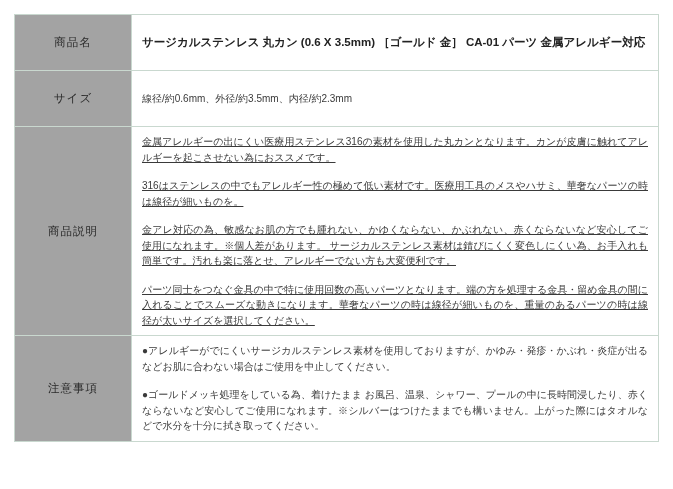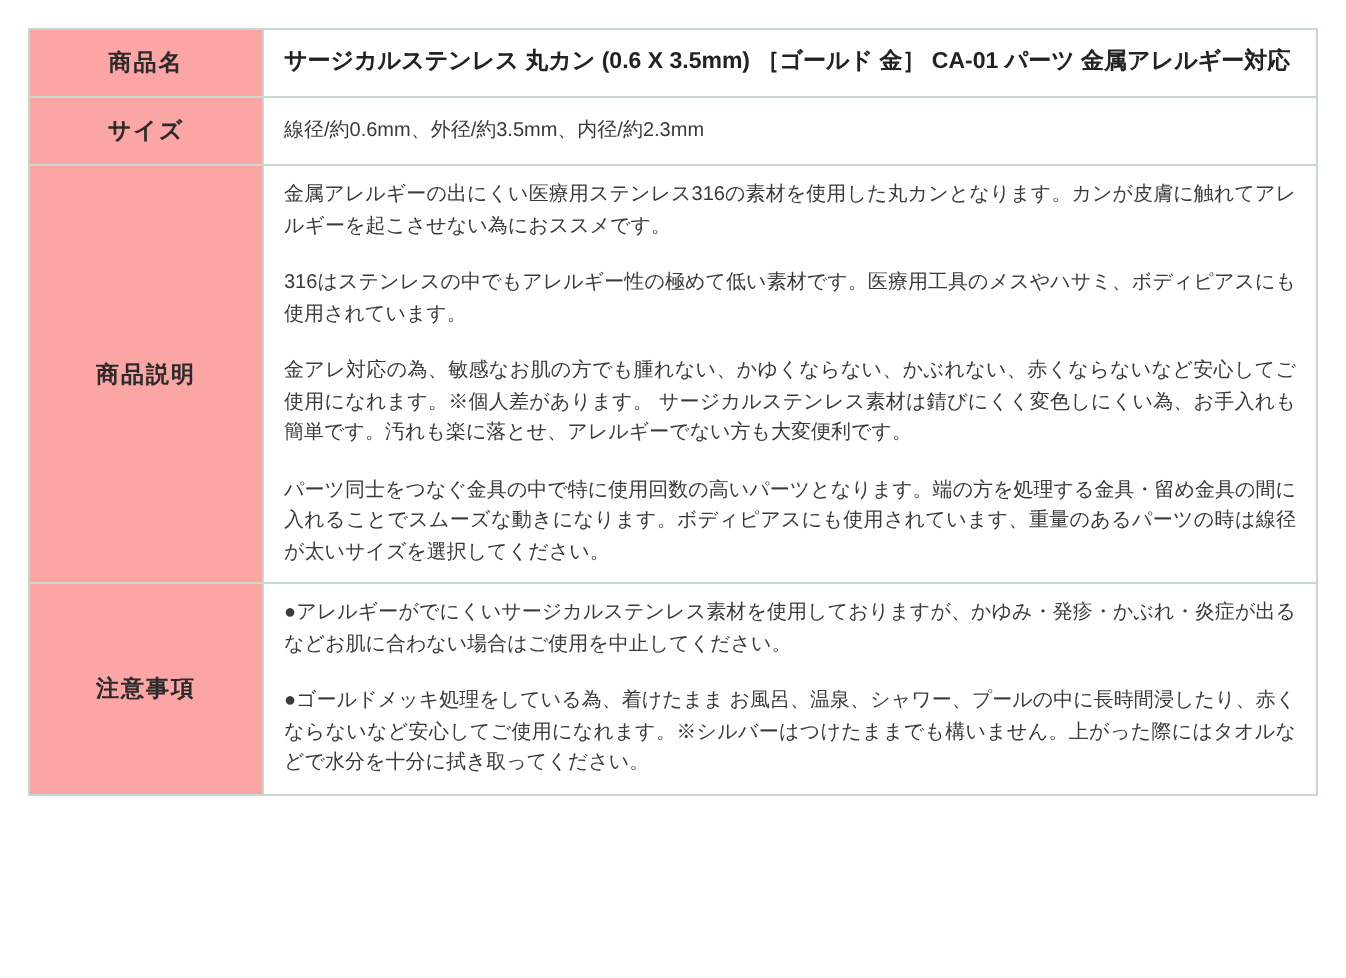--- a/index.html
+++ b/index.html
@@ -21,27 +21,27 @@
     table-layout: fixed;
     border: 1px solid #c9d8cf;
   }
   .spec-table th,
   .spec-table td {
     border: 1px solid #c9d8cf;
     vertical-align: middle;
     font-weight: normal;
   }
   .spec-table th {
-    background: #fca5a5;
+    background: #a3a3a3;
     text-align: center;
     width: 112px;
     font-size: 11.5px;
-    font-weight: bold;
+    font-weight: normal;
     color: #2b2b2b;
-    padding: 9px 2px;
+    padding: 20px 2px;
     letter-spacing: 1px;
   }
   .spec-table td {
     background: #ffffff;
     padding: 7px 10px;
     font-size: 10px;
     line-height: 1.55;
     color: #3a3a3a;
   }
   td.name-cell {
@@ -50,20 +50,21 @@
     font-size: 11.5px;
   }
   .para {
     margin: 0 0 13px 0;
   }
   .para:last-child {
     margin-bottom: 0;
   }
   .desc-cell .para {
     text-align: justify;
+    text-decoration: underline;
   }
   .note-cell .para {
     text-align: justify;
   }
   .tall-label {
     vertical-align: middle;
   }
 </style>
 </head>
 <body>
@@ -84,23 +85,23 @@
         <p class="para">線径/約0.6mm、外径/約3.5mm、内径/約2.3mm</p>
       </td>
     </tr>
 
 
 
     <tr>
       <th class="tall-label">商品説明</th>
       <td class="desc-cell">
         <p class="para">金属アレルギーの出にくい医療用ステンレス316の素材を使用した丸カンとなります。カンが皮膚に触れてアレルギーを起こさせない為におススメです。</p>
-        <p class="para">316はステンレスの中でもアレルギー性の極めて低い素材です。医療用工具のメスやハサミ、ボディピアスにも使用されています。</p>
+        <p class="para">316はステンレスの中でもアレルギー性の極めて低い素材です。医療用工具のメスやハサミ、華奢なパーツの時は線径が細いものを。</p>
         <p class="para">金アレ対応の為、敏感なお肌の方でも腫れない、かゆくならない、かぶれない、赤くならないなど安心してご使用になれます。※個人差があります。 サージカルステンレス素材は錆びにくく変色しにくい為、お手入れも簡単です。汚れも楽に落とせ、アレルギーでない方も大変便利です。</p>
-        <p class="para">パーツ同士をつなぐ金具の中で特に使用回数の高いパーツとなります。端の方を処理する金具・留め金具の間に入れることでスムーズな動きになります。ボディピアスにも使用されています、重量のあるパーツの時は線径が太いサイズを選択してください。</p>
+        <p class="para">パーツ同士をつなぐ金具の中で特に使用回数の高いパーツとなります。端の方を処理する金具・留め金具の間に入れることでスムーズな動きになります。華奢なパーツの時は線径が細いものを、重量のあるパーツの時は線径が太いサイズを選択してください。</p>
       </td>
     </tr>
 
     <tr>
       <th class="tall-label">注意事項</th>
       <td class="note-cell">
         <p class="para">●アレルギーがでにくいサージカルステンレス素材を使用しておりますが、かゆみ・発疹・かぶれ・炎症が出るなどお肌に合わない場合はご使用を中止してください。</p>
         <p class="para">●ゴールドメッキ処理をしている為、着けたまま お風呂、温泉、シャワー、プールの中に長時間浸したり、赤くならないなど安心してご使用になれます。※シルバーはつけたままでも構いません。上がった際にはタオルなどで水分を十分に拭き取ってください。</p>
       </td>
     </tr>

